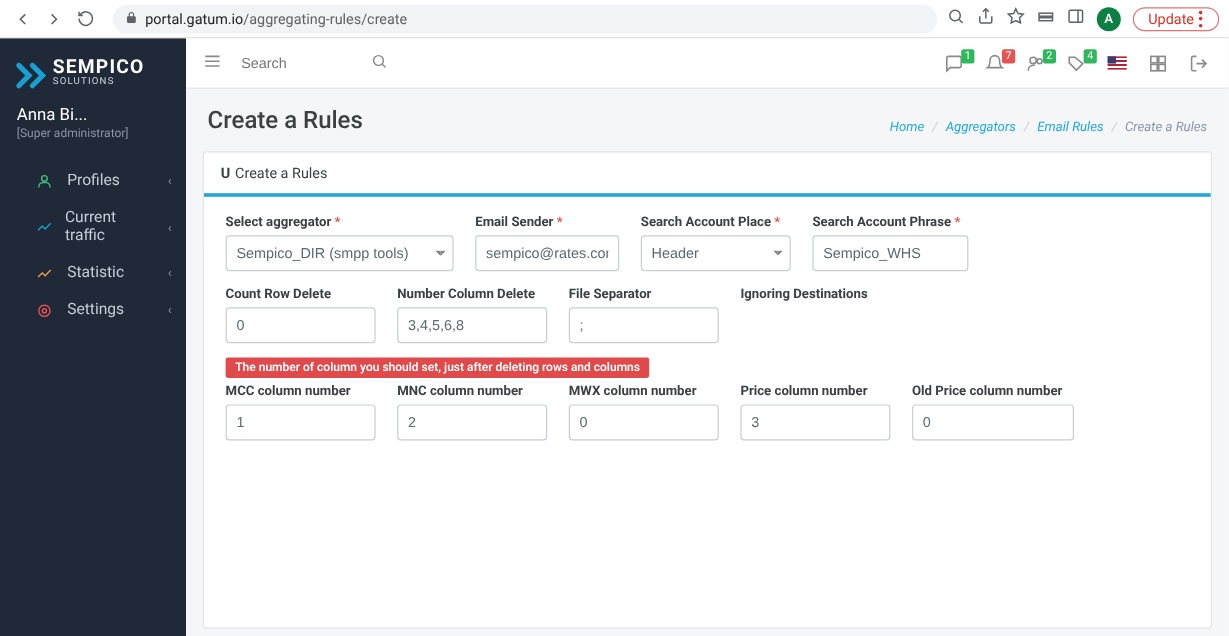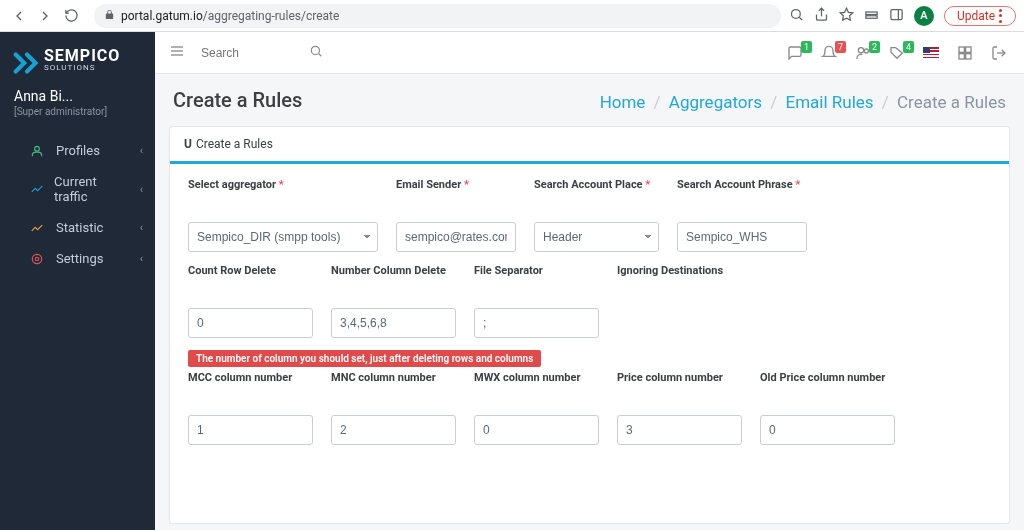--- a/index.html
+++ b/index.html
@@ -49,34 +49,34 @@
 .topbar .spacer { flex: 1; }
 .topbar .tb-ic { position: relative; color: #8a8a8a; cursor: pointer; width: 22px; display: flex; align-items: center; justify-content: center; }
 .topbar .badge { position: absolute; top: -4px; right: -6px; background: #2eb85c; color: #fff; font-size: 9px; padding: 0 3px; border-radius: 2px; line-height: 12px; min-width: 10px; text-align: center; }
 .topbar .badge.red { background: #e55353; }
 .topbar .flag { width: 16px; height: 11px; background: linear-gradient(to bottom, #b22234 0%, #b22234 15%, #fff 15%, #fff 30%, #b22234 30%, #b22234 45%, #fff 45%, #fff 60%, #b22234 60%, #b22234 75%, #fff 75%, #fff 90%, #b22234 90%); position: relative; }
 .topbar .flag::before { content: ''; position: absolute; top: 0; left: 0; width: 7px; height: 6px; background: #3c3b6e; }
 
 
 .page-header { padding: 14px 18px 8px; display: flex; justify-content: space-between; align-items: flex-end; }
 .page-header h1 { font-size: 20px; font-weight: 500; color: #3c4043; }
-.breadcrumb { font-size: 17px; color: #8a94a6; }
+.breadcrumb { font-size: 11px; color: #8a94a6; font-style: italic; }
 .breadcrumb a { color: #20a8d8; text-decoration: none; }
 .breadcrumb .sep { margin: 0 4px; color: #c8ced3; }
 
 
 .card { margin: 6px 14px; background: #fff; border: 1px solid #e5e5e5; border-radius: 3px; flex: 1; overflow: auto; }
 .card-head { padding: 10px 14px; border-bottom: 3px solid #20a8d8; font-size: 12px; color: #3c4043; display: flex; align-items: center; gap: 4px; }
 .card-body { padding: 14px 18px 18px; }
 
 .form-row { display: flex; gap: 18px; margin-bottom: 12px; flex-wrap: wrap; }
 .form-group { display: flex; flex-direction: column; }
 .form-group label { font-size: 11px; font-weight: 700; color: #3c4043; margin-bottom: 5px; }
 .req { color: #e55353; }
-.form-control { border: 1px solid #c8ced3; border-radius: 3px; padding: 6px 8px; font-size: 12px; color: #5c6873; background: #fff; height: 30px; margin-top: 26px; }
+.form-control { border: 1px solid #c8ced3; border-radius: 3px; padding: 6px 8px; font-size: 12px; color: #5c6873; background: #fff; height: 30px; }
 select.form-control { appearance: none; background-image: linear-gradient(45deg, transparent 50%, #888 50%), linear-gradient(135deg, #888 50%, transparent 50%); background-position: right 10px center, right 6px center; background-size: 4px 4px, 4px 4px; background-repeat: no-repeat; padding-right: 24px; }
 
 .hint-banner { background: #e04a4a; color: #fff; font-size: 10px; padding: 3px 8px; border-radius: 2px; display: inline-block; margin-bottom: 4px; font-weight: 600; }
 
 .footer { padding: 10px 18px; font-size: 11px; color: #5c6873; display: flex; justify-content: space-between; border-top: 1px solid #e5e5e5; background: #f5f6f8; }
 </style>
 </head>
 <body>
 
 <div class="chrome">

